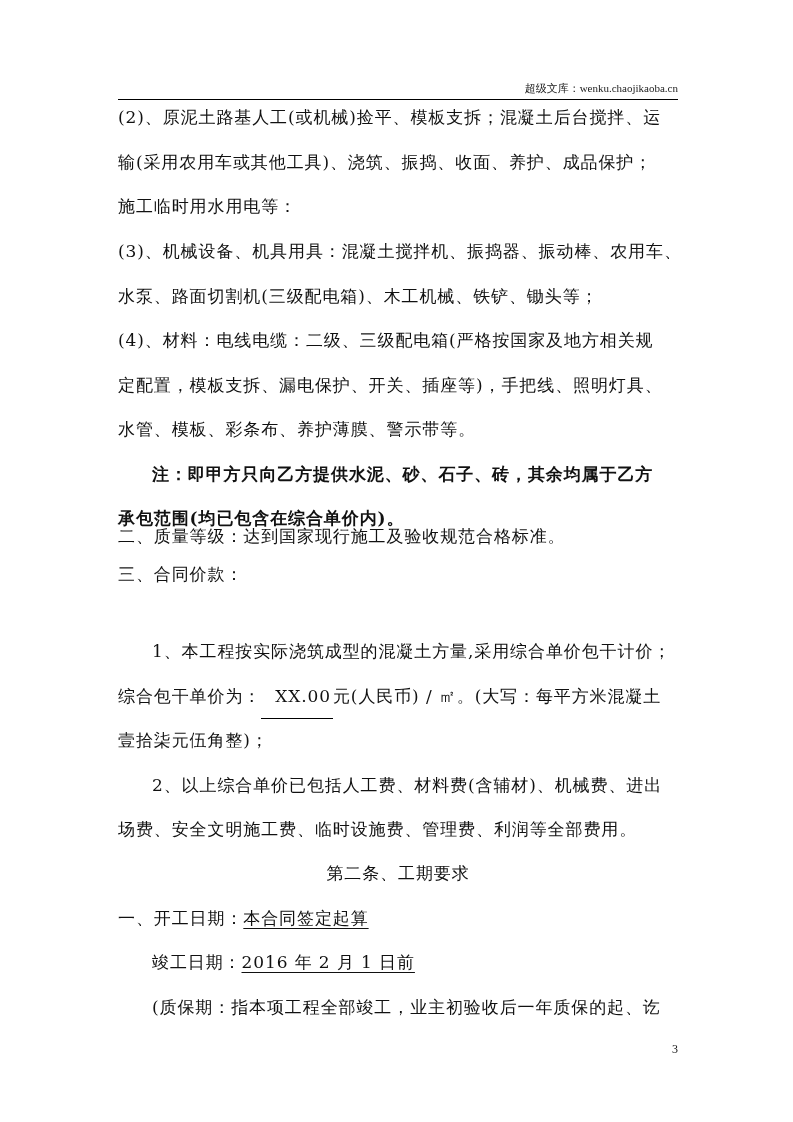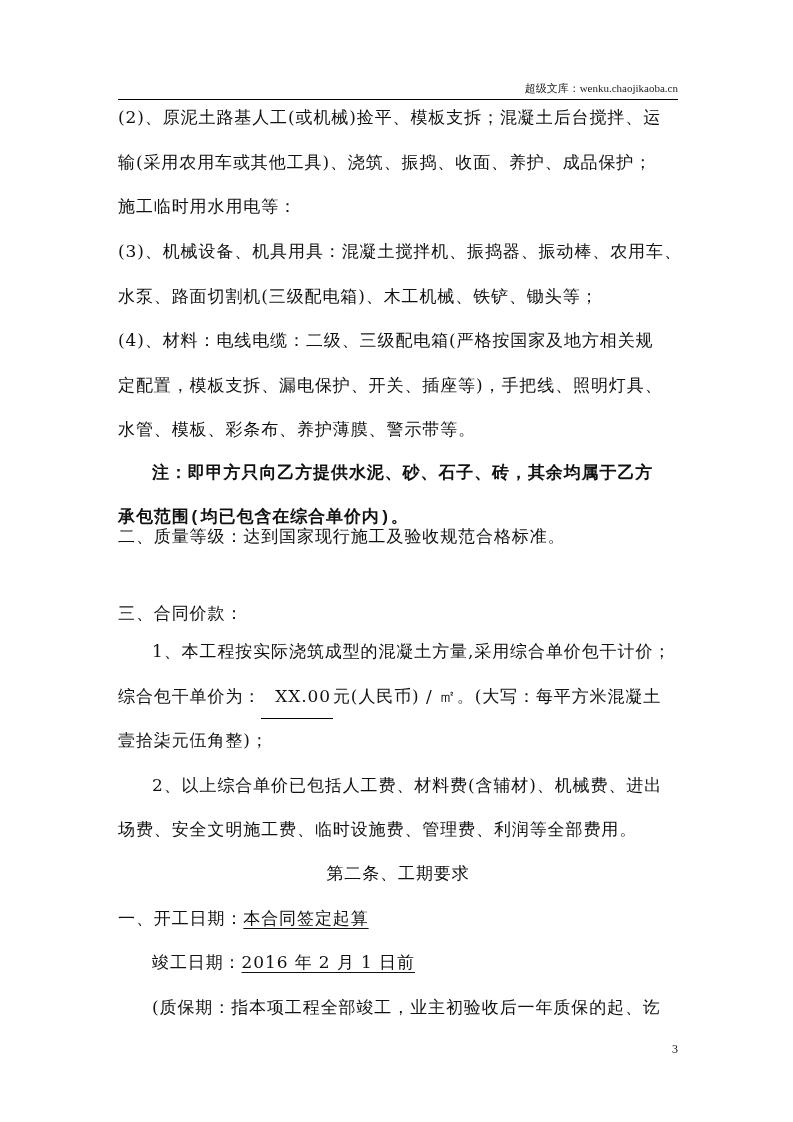--- a/index.html
+++ b/index.html
@@ -5,21 +5,21 @@
   html, body { margin: 0; padding: 0; background: #ffffff; }
   body { width: 793px; height: 1122px; position: relative; overflow: hidden;
          font-family: "DejaVu Serif", "Liberation Serif", serif; color: #111; }
   .header { position: absolute; left: 118px; top: 50px; width: 560px; height: 22px;
             border-bottom: 1.3px solid #000; margin-top: 27px; }
   .header-text { position: absolute; right: 0; top: 4px; font-size: 11px; color: #222;
                  font-family: "Liberation Serif", "DejaVu Serif", serif; }
   .line { position: absolute; left: 118px; width: 560px; font-size: 17px; white-space: nowrap;
           letter-spacing: 0.9px; line-height: 22px; }
   .indent { padding-left: 34px; }
-  .bold { font-weight: bold; font-family: Liberation Mono, monospace; }
+  .bold { font-weight: bold; }
   .center { text-align: center; padding-left: 0; }
   .u { text-decoration: underline; text-underline-offset: 4px; margin-top: 32px; }
   .blank { display: inline-block; border-bottom: 1.2px solid #000; padding: 0 2px 12px 14px; line-height: 20px; }
   .page-num { position: absolute; left: 672px; top: 1042px; font-size: 12px;
               font-family: "Liberation Serif", serif; }
 </style>
 </head>
 <body>
 
 <div class="header">
@@ -32,21 +32,21 @@
 <div class="line" style="top:240px">(3)、机械设备、机具用具：混凝土搅拌机、振捣器、振动棒、农用车、</div>
 <div class="line" style="top:285px">水泵、路面切割机(三级配电箱)、木工机械、铁铲、锄头等；</div>
 <div class="line" style="top:329px">(4)、材料：电线电缆：二级、三级配电箱(严格按国家及地方相关规</div>
 <div class="line" style="top:374px">定配置，模板支拆、漏电保护、开关、插座等)，手把线、照明灯具、</div>
 <div class="line" style="top:418px">水管、模板、彩条布、养护薄膜、警示带等。</div>
 
 <div class="line indent bold" style="top:463px">注：即甲方只向乙方提供水泥、砂、石子、砖，其余均属于乙方</div>
 <div class="line bold" style="top:507px">承包范围(均已包含在综合单价内)。</div>
 
 <div class="line" style="top:525px">二、质量等级：达到国家现行施工及验收规范合格标准。</div>
-<div class="line" style="top:602px">三、合同价款：</div>
+<div class="line" style="top:563px">三、合同价款：</div>
 
 <div class="line indent" style="top:640px">1、本工程按实际浇筑成型的混凝土方量,采用综合单价包干计价；</div>
 <div class="line" style="top:685px">
   <span>综合包干单价为：</span><span class="blank">XX.00</span><span>元(人民币) / ㎡。(大写：每平方米混凝土</span>
 </div>
 <div class="line" style="top:729px">壹拾柒元伍角整)；</div>
 <div class="line indent" style="top:774px">2、以上综合单价已包括人工费、材料费(含辅材)、机械费、进出</div>
 <div class="line" style="top:818px">场费、安全文明施工费、临时设施费、管理费、利润等全部费用。</div>
 
 <div class="line center" style="top:862px">第二条、工期要求</div>

